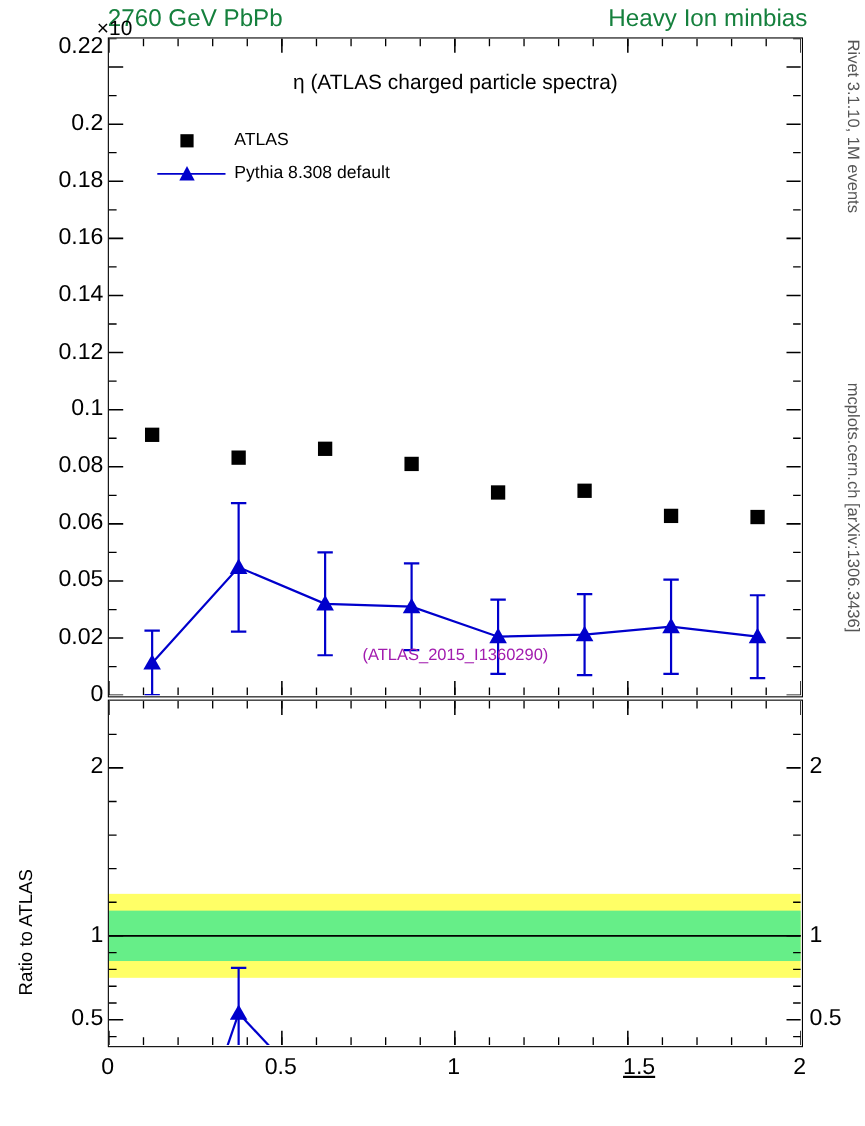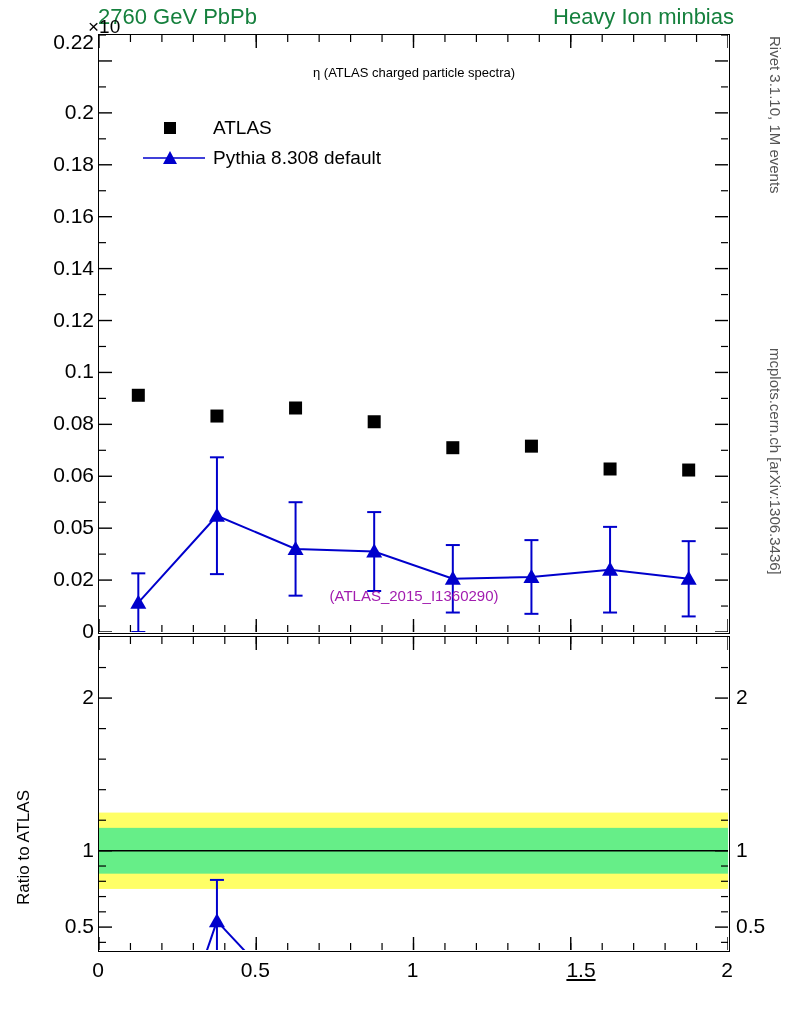--- a/index.html
+++ b/index.html
@@ -101,38 +101,38 @@
     transform: translateX(-50%);
     top: 958px;
   }
 
   
   .plot-title {
     position: absolute;
     left: 50%;
     top: 30px;
     transform: translateX(-50%);
-    font-size: 13px;
+    font-size: 19px;
     white-space: nowrap;
   }
   .watermark {
     position: absolute;
     left: 50%;
     top: 552px;
     transform: translateX(-50%);
     font-size: 15px;
     color: #a21caf;
     white-space: nowrap;
   }
   
   .legend {
     position: absolute;
     left: 42px;
     top: 78px;
-    font-size: 19px;
+    font-size: 16px;
   }
   .legend-row {
     display: flex;
     align-items: center;
     height: 30px;
   }
   .legend-mark {
     width: 66px;
     height: 22px;
     position: relative;

